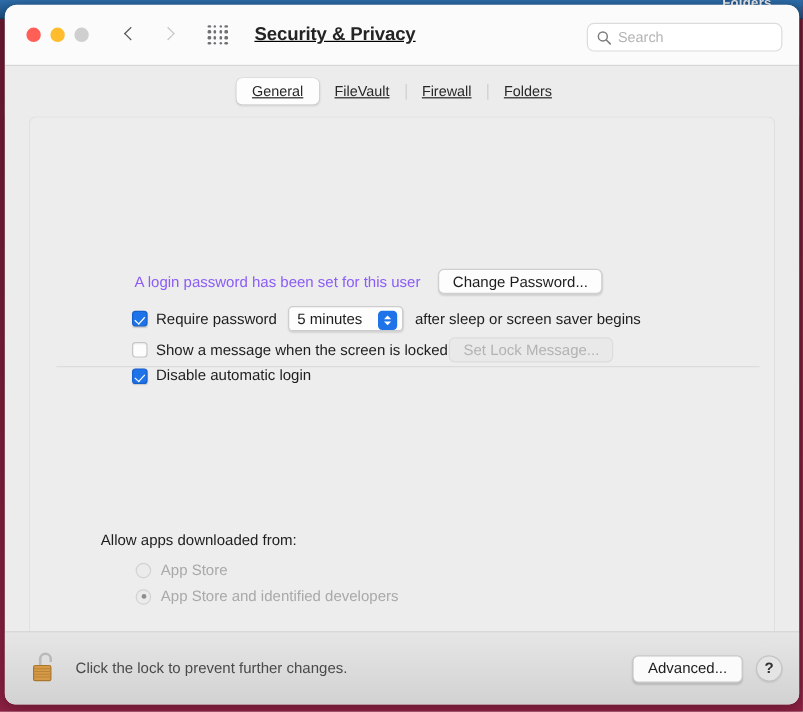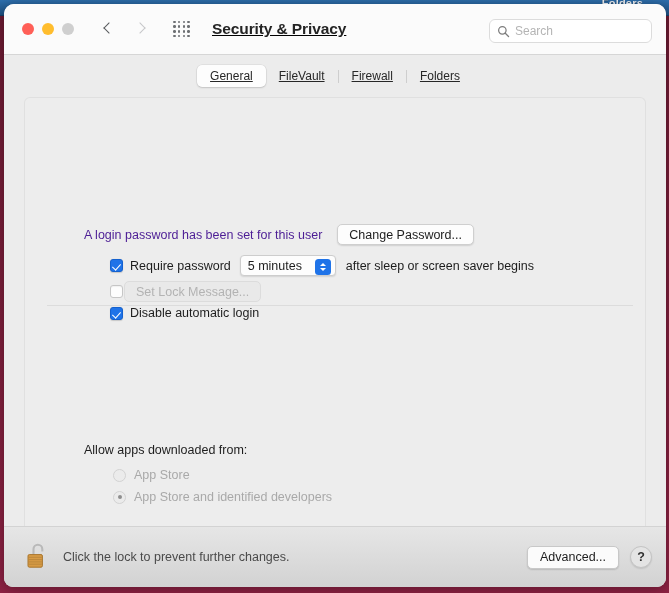--- a/index.html
+++ b/index.html
@@ -184,21 +184,21 @@
   }
 
   .row {
     display: flex;
     align-items: center;
     position: absolute;
   }
 
   
   #login-pw-row { left: 59px; top: 126px; }
-  #login-pw-text { font-size: 12.5px; color: #4c1d95; }
+  #login-pw-text { font-size: 12.5px; color: #8b5cf6; margin-left: 28px; }
   #change-pw-button {
     margin-left: 15px;
     height: 21px;
     padding: 0 11px;
     font-size: 12.5px;
     color: #1d1d1d;
     background: #fdfdfd;
     border: .5px solid #cfcfcf;
     border-radius: 5px;
     box-shadow: 0 1px 1.5px rgba(0,0,0,.12);
@@ -455,20 +455,21 @@
         <div id="pw-delay-stepper">
           <div class="ar up"></div>
           <div class="ar down"></div>
         </div>
       </div>
       <span id="after-sleep-text">after sleep or screen saver begins</span>
     </div>
 
     <div id="lock-msg-row" class="row cb-row">
       <div class="checkbox off"></div>
+      <span class="cb-label">Show a message when the screen is locked</span>
       <div id="set-lock-msg-button">Set Lock Message...</div>
     </div>
 
     <div id="disable-login-row" class="row cb-row">
       <div class="checkbox on"></div>
       <span class="cb-label">Disable automatic login</span>
     </div>
 
     <div id="divider"></div>
 

